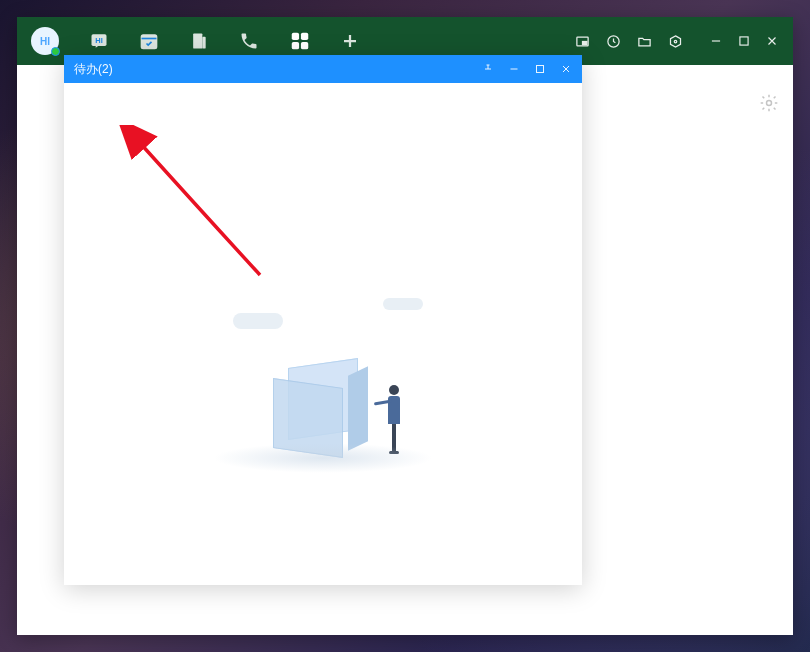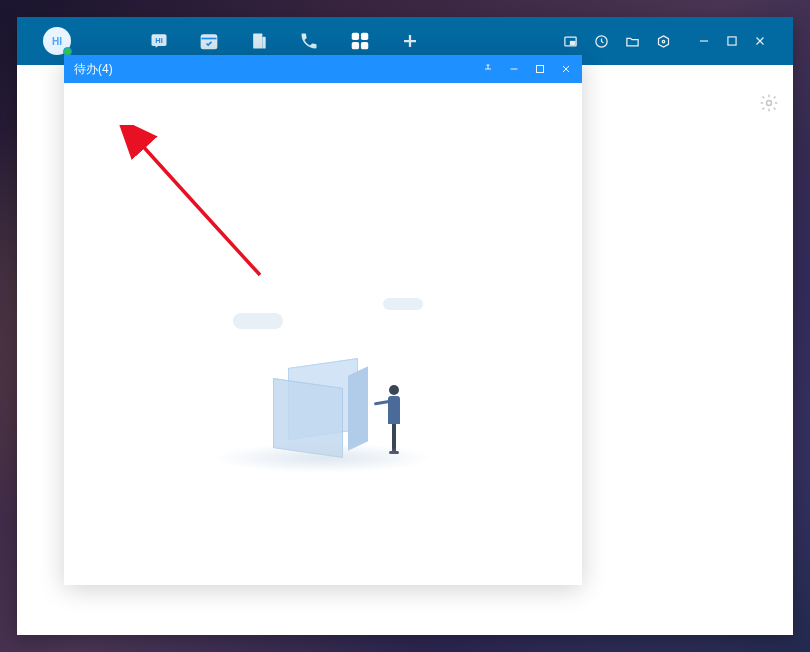--- a/index.html
+++ b/index.html
@@ -25,26 +25,25 @@
       width: 776px;
       height: 618px;
       background: #fff;
       border-radius: 2px;
       box-shadow: 0 4px 20px rgba(0,0,0,0.3);
       display: flex;
       flex-direction: column;
     }
     .main-titlebar {
       height: 48px;
-      background: #0369a1;
+      background: #14532d;
       display: flex;
       align-items: center;
-      padding: 0 26px;
+      padding: 0 14px;
       position: relative;
-      gap: 48px;
     }
     .avatar-wrap {
       position: relative;
       width: 28px;
       height: 28px;
       margin-right: 30px;
     }
     .avatar {
       width: 28px;
       height: 28px;
@@ -268,21 +267,21 @@
       <svg viewBox="0 0 24 24" fill="none" stroke="currentColor" stroke-width="1.8">
           <circle cx="12" cy="12" r="3"></circle>
           <path d="M12 2v3m0 14v3M4.2 4.2l2.1 2.1m11.4 11.4l2.1 2.1M2 12h3m14 0h3M4.2 19.8l2.1-2.1m11.4-11.4l2.1-2.1"></path>
         </svg>
     </span>
   </div>
 </div>
 
 <div class="todo-window">
   <div class="todo-titlebar">
-    <span class="todo-title">待办(4)</span>
+    <span class="todo-title">待办(2)</span>
     <div class="todo-ctrl">
       <span>
           <svg viewBox="0 0 24 24" stroke="currentColor" stroke-width="2" fill="none">
             <path d="M6 12h12M12 12V4m-3 0h6"></path>
           </svg>
         </span>
       <span>
           <svg viewBox="0 0 24 24" stroke="currentColor" stroke-width="2">
             <path d="M5 12h14"></path>
           </svg>

